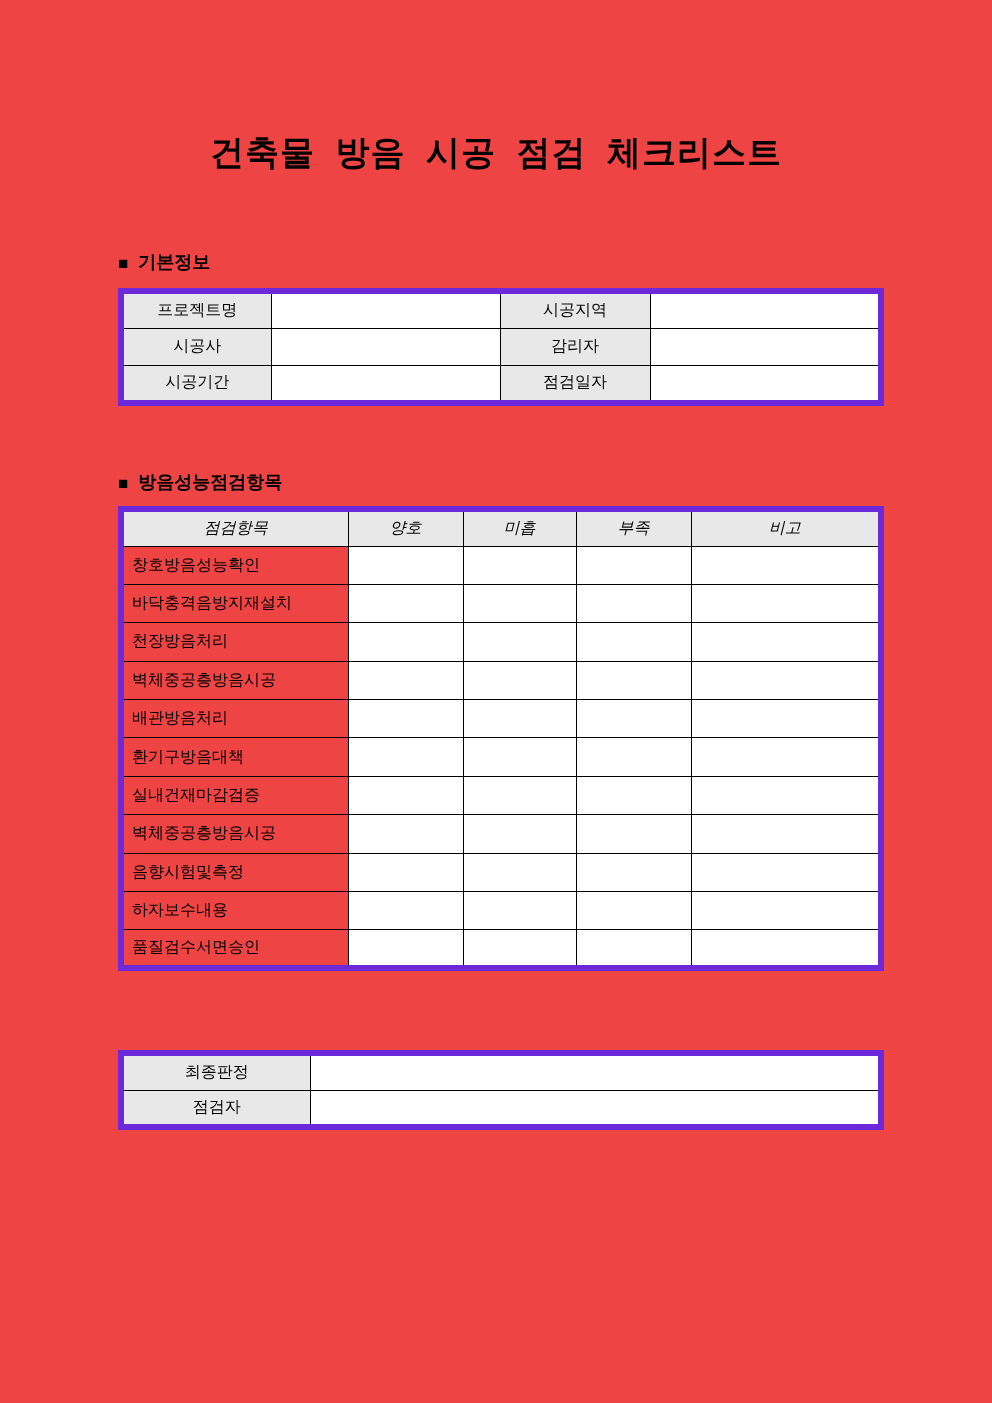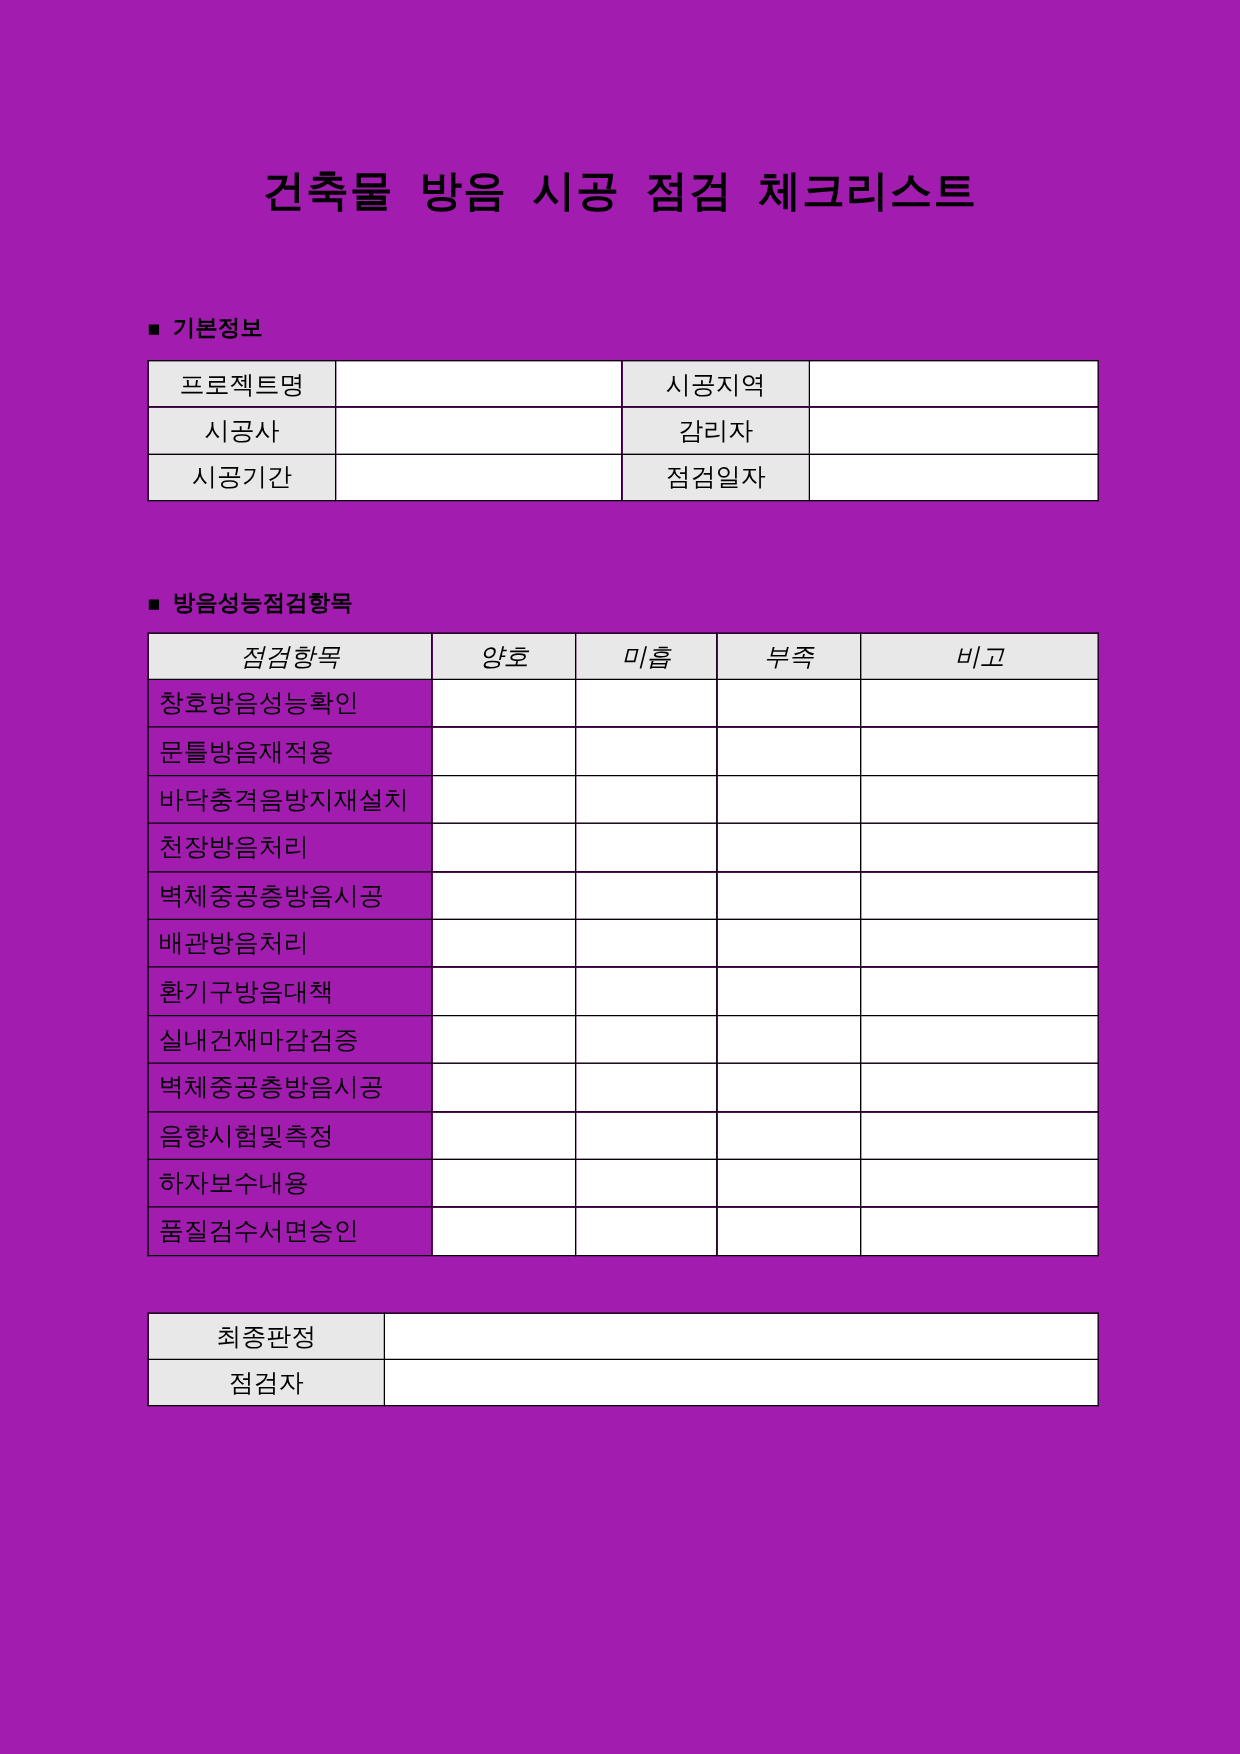--- a/index.html
+++ b/index.html
@@ -1,20 +1,20 @@
 <!DOCTYPE html>
 <html lang="ko"><head>
 <meta charset="utf-8">
 <style>
   html, body { margin: 0; padding: 0; background: #ffffff; }
   .page {
     position: relative;
     width: 992px;
     height: 1403px;
-    background: #a21caf;
+    background: #ef4444;
     font-family: "Liberation Sans", "DejaVu Sans", sans-serif;
     color: #000000;
     overflow: hidden;
   }
   .doc-title {
     position: absolute;
     top: 130px;
     left: 0;
     width: 100%;
     margin: 0;
@@ -41,22 +41,22 @@
     line-height: 1;
     position: relative;
     top: 1px;
   }
   table.tbl {
     position: absolute;
     left: 118px;
     width: 760px;
     border-collapse: collapse;
     table-layout: fixed;
-    border: 1px solid #6d28d9;
-    font-size: 20px;
+    border: 6px solid #6d28d9;
+    font-size: 16px;
   }
   table.tbl td, table.tbl th {
     border: 1px solid #000000;
     padding: 0 8px;
     font-weight: normal;
     overflow: hidden;
     white-space: nowrap;
   }
   td.label, th.head {
     background: #e8e8e8;
@@ -132,27 +132,20 @@
         <th class="head">비고</th>
       </tr>
       <tr class="item">
         <td class="item-name">창호방음성능확인</td>
         <td class="value"></td>
         <td class="value"></td>
         <td class="value"></td>
         <td class="value"></td>
       </tr>
       <tr class="item">
-        <td class="item-name">문틀방음재적용</td>
-        <td class="value"></td>
-        <td class="value"></td>
-        <td class="value"></td>
-        <td class="value"></td>
-      </tr>
-      <tr class="item">
         <td class="item-name">바닥충격음방지재설치</td>
         <td class="value"></td>
         <td class="value"></td>
         <td class="value"></td>
         <td class="value"></td>
       </tr>
       <tr class="item">
         <td class="item-name">천장방음처리</td>
         <td class="value"></td>
         <td class="value"></td>

